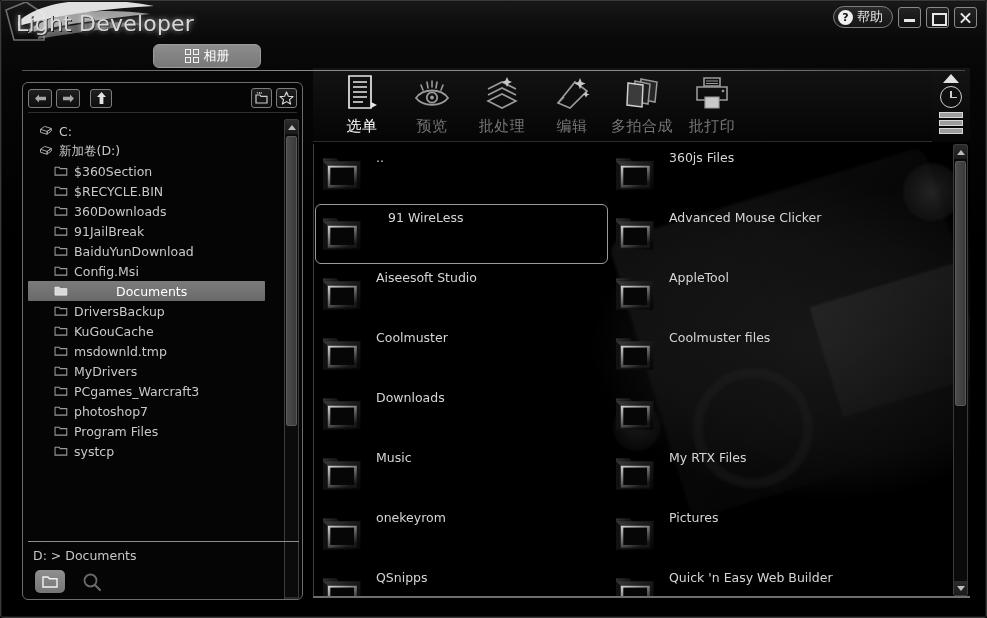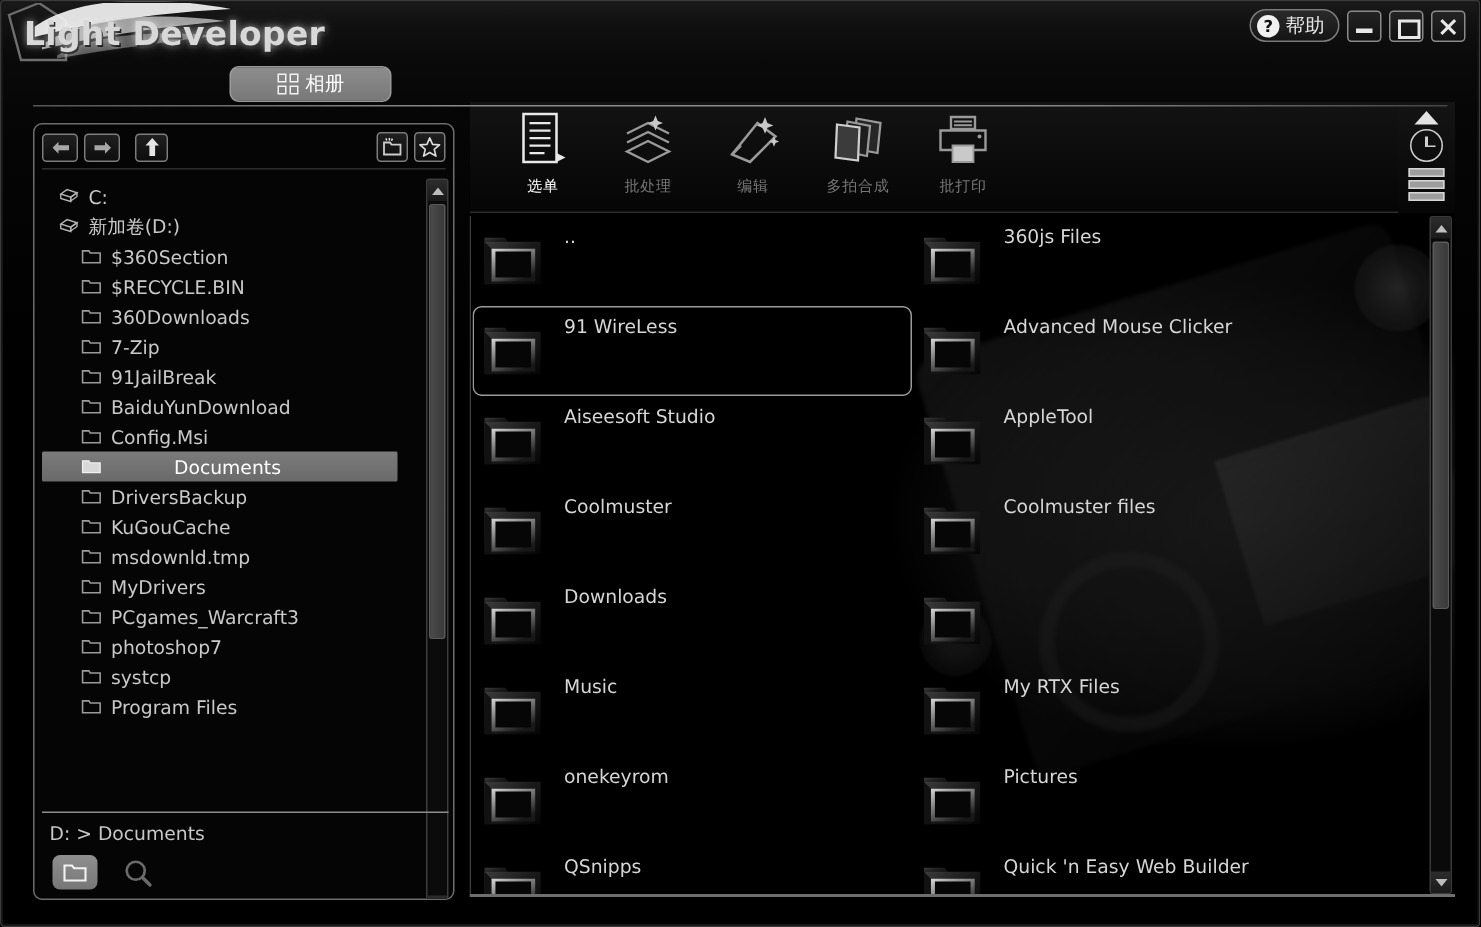--- a/index.html
+++ b/index.html
@@ -50,21 +50,21 @@
 
   .logo-wrap {
     position: absolute;
     left: 4px; top: 0px;
     width: 176px; height: 44px;
   }
   .logo-text {
     position: absolute;
     left: 12px; top: 11px;
     font-size: 22px;
-    font-weight: bold;
+    font-weight: normal;
     letter-spacing: 0.2px;
     color: #d8d8d8;
     text-shadow: 0 0 5px rgba(255,255,255,.55), 0 0 12px rgba(255,255,255,.25), 1px 1px 0 #000;
     white-space: nowrap;
   }
 
   .winbtns {
     position: absolute;
     right: 10px; top: 6px;
     display: flex;
@@ -390,21 +390,21 @@
     margin-top: 5px;
     display: flex;
     flex-direction: column;
     align-items: center;
     gap: 4px;
     cursor: pointer;
   }
   .tool:nth-child(1) { margin-left: 14px; }
   .tool-ico { height: 40px; display: flex; align-items: center; justify-content: center; }
   .tool-label {
-    font-size: 10px;
+    font-size: 15px;
     color: #767676;
     letter-spacing: .5px;
   }
   .tool.active .tool-label { color: #ffffff; }
 
   .toolbar-sep {
     position: absolute;
     left: 0; top: 73px;
     width: 657px; height: 1px;
     background: #2c2c2c;
@@ -476,20 +476,21 @@
     height: 60px;
     display: flex;
     align-items: flex-start;
     padding: 2px 4px 0 4px;
     border: 1px solid transparent;
     border-radius: 6px;
     cursor: pointer;
   }
   .file-item.hover {
     border-color: #9a9a9a;
+    gap: 12px;
   }
   .file-name {
     margin-left: 8px;
     margin-top: 3px;
     font-size: 12.5px;
     color: #d6d6d6;
     white-space: nowrap;
   }
   .folder-big { width: 48px; height: 42px; flex: none; margin-top: 6px; }
 
@@ -627,26 +628,20 @@
           <div class="tree-row depth1">
             <svg class="ico-folder" viewBox="0 0 16 13">
               <path d="M1.2 2.2 L6 2.2 L7.1 3.8 L14.6 3.8 L14.6 11.2 L1.2 11.2 Z" fill="none" stroke="#9b9b9b" stroke-width="1.2"></path>
             </svg>
             <span>360Downloads</span>
           </div>
           <div class="tree-row depth1">
             <svg class="ico-folder" viewBox="0 0 16 13">
               <path d="M1.2 2.2 L6 2.2 L7.1 3.8 L14.6 3.8 L14.6 11.2 L1.2 11.2 Z" fill="none" stroke="#9b9b9b" stroke-width="1.2"></path>
             </svg>
-            <span>7-Zip</span>
-          </div>
-          <div class="tree-row depth1">
-            <svg class="ico-folder" viewBox="0 0 16 13">
-              <path d="M1.2 2.2 L6 2.2 L7.1 3.8 L14.6 3.8 L14.6 11.2 L1.2 11.2 Z" fill="none" stroke="#9b9b9b" stroke-width="1.2"></path>
-            </svg>
             <span>91JailBreak</span>
           </div>
           <div class="tree-row depth1">
             <svg class="ico-folder" viewBox="0 0 16 13">
               <path d="M1.2 2.2 L6 2.2 L7.1 3.8 L14.6 3.8 L14.6 11.2 L1.2 11.2 Z" fill="none" stroke="#9b9b9b" stroke-width="1.2"></path>
             </svg>
             <span>BaiduYunDownload</span>
           </div>
           <div class="tree-row depth1">
             <svg class="ico-folder" viewBox="0 0 16 13">
@@ -693,27 +688,27 @@
           <div class="tree-row depth1">
             <svg class="ico-folder" viewBox="0 0 16 13">
               <path d="M1.2 2.2 L6 2.2 L7.1 3.8 L14.6 3.8 L14.6 11.2 L1.2 11.2 Z" fill="none" stroke="#9b9b9b" stroke-width="1.2"></path>
             </svg>
             <span>photoshop7</span>
           </div>
           <div class="tree-row depth1">
             <svg class="ico-folder" viewBox="0 0 16 13">
               <path d="M1.2 2.2 L6 2.2 L7.1 3.8 L14.6 3.8 L14.6 11.2 L1.2 11.2 Z" fill="none" stroke="#9b9b9b" stroke-width="1.2"></path>
             </svg>
+            <span>Program Files</span>
+          </div>
+          <div class="tree-row depth1">
+            <svg class="ico-folder" viewBox="0 0 16 13">
+              <path d="M1.2 2.2 L6 2.2 L7.1 3.8 L14.6 3.8 L14.6 11.2 L1.2 11.2 Z" fill="none" stroke="#9b9b9b" stroke-width="1.2"></path>
+            </svg>
             <span>systcp</span>
-          </div>
-          <div class="tree-row depth1">
-            <svg class="ico-folder" viewBox="0 0 16 13">
-              <path d="M1.2 2.2 L6 2.2 L7.1 3.8 L14.6 3.8 L14.6 11.2 L1.2 11.2 Z" fill="none" stroke="#9b9b9b" stroke-width="1.2"></path>
-            </svg>
-            <span>Program Files</span>
           </div>
         </div>
 
       <div class="tree-scrollbar">
         <div class="sb-arrow top">
             <span></span>
           </div>
         <div class="sb-thumb"></div>
         <div class="sb-arrow bot"></div>
       </div>
@@ -753,20 +748,31 @@
             <svg width="34" height="38" viewBox="0 0 34 38">
               <path d="M4 2 L26 2 L26 34 L4 34 Z" fill="none" stroke="#e8e8e8" stroke-width="1.7"></path>
               <path d="M8 8 H22 M8 13 H22 M8 18 H22 M8 23 H22 M8 28 H18" stroke="#e8e8e8" stroke-width="1.5"></path>
               <path d="M26 28 L32 31 L26 34 Z" fill="#e8e8e8"></path>
             </svg>
           </div>
           <div class="tool-label">选单</div>
         </div>
         <div class="tool">
           <div class="tool-ico">
+            <svg width="38" height="34" viewBox="0 0 38 34">
+              <path d="M3 22 C10 12, 28 12, 35 22 C28 31, 10 31, 3 22 Z" fill="none" stroke="#9a9a9a" stroke-width="1.8"></path>
+              <circle cx="19" cy="21.5" r="5.2" fill="none" stroke="#9a9a9a" stroke-width="1.8"></circle>
+              <circle cx="19" cy="21.5" r="2" fill="#9a9a9a"></circle>
+              <path d="M8 9 L10 14 M14 6 L15 12 M19 5 L19 11 M24 6 L23 12 M30 9 L28 14" stroke="#9a9a9a" stroke-width="1.6" stroke-linecap="round"></path>
+            </svg>
+          </div>
+          <div class="tool-label">预览</div>
+        </div>
+        <div class="tool">
+          <div class="tool-ico">
             <svg width="38" height="36" viewBox="0 0 38 36">
               <path d="M5 26 L19 19 L33 26 L19 33 Z" fill="none" stroke="#9a9a9a" stroke-width="1.6"></path>
               <path d="M5 20 L19 13 L33 20" fill="none" stroke="#9a9a9a" stroke-width="1.6"></path>
               <path d="M5 14 L19 7 L33 14" fill="none" stroke="#9a9a9a" stroke-width="1.6"></path>
               <path d="M24 2 L25.5 5.6 L29 7 L25.5 8.4 L24 12 L22.5 8.4 L19 7 L22.5 5.6 Z" fill="#c8c8c8"></path>
             </svg>
           </div>
           <div class="tool-label">批处理</div>
         </div>
         <div class="tool">

